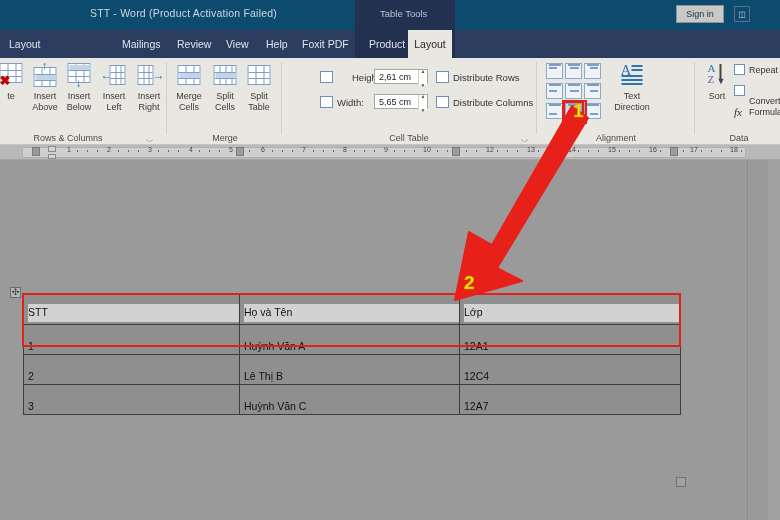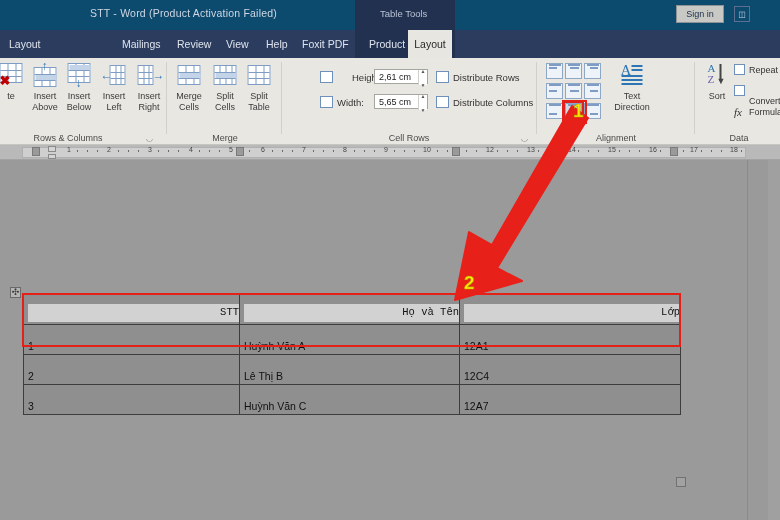--- a/index.html
+++ b/index.html
@@ -194,23 +194,22 @@
   table.doc{
     position:absolute; left:23px; top:294px; width:657px;
     border-collapse:collapse; table-layout:fixed;
   }
   table.doc td{
     border:1px solid #3d3d3d; height:30px; vertical-align:bottom;
     padding:0 0 2px 4px; font-size:10.5px; color:#111; background:#8f8f8f;
   }
   td.hdr{
     height:52px; background:#ffffff;
-    text-align:right; font-size:18px; padding:0;
+    text-align:left; font-size:18px; padding:0;
     vertical-align:bottom;
-    font-family:Liberation Mono, monospace;
   }
   td.hdr span{
     display:block; width:100%; background:#d2d2d2; padding:2px 0 4px 0;
   }
   .selbox{
     position:absolute; left:22px; top:293px; width:659px; height:54px;
     border:2px solid #e32119; pointer-events:none;
   }
 
   
@@ -374,21 +373,21 @@
     <div class="spin" style="left:90px; top:36px; width:54px;">
       <span>5,65 cm</span>
       <span class="spinar">▲<span style="height:1px"></span>▼</span>
     </div>
 
     <div class="miniico" style="left:152px; top:13px;"></div>
     <div class="lbltext" style="left:169px; top:14px;">Distribute Rows</div>
     <div class="miniico" style="left:152px; top:38px;"></div>
     <div class="lbltext" style="left:169px; top:39px;">Distribute Columns</div>
 
-    <div class="glabel" style="left:0;width:250px;">Cell Rows</div>
+    <div class="glabel" style="left:0;width:250px;">Cell Table</div>
     <div class="dlg" style="left:236px;">◡</div>
   </div>
   <div class="gsep" style="left:536px;"></div>
 
   <div class="rgroup" style="left:540px; width:152px;">
     <div class="algrid">
       <div class="alcell" style="left:0px;  top:0px;">
           <span style="position:absolute;left:2px;top:3px;width:8px;height:2px;background:#7f9dc4;"></span>
         </div>
       <div class="alcell" style="left:19px; top:0px;">

